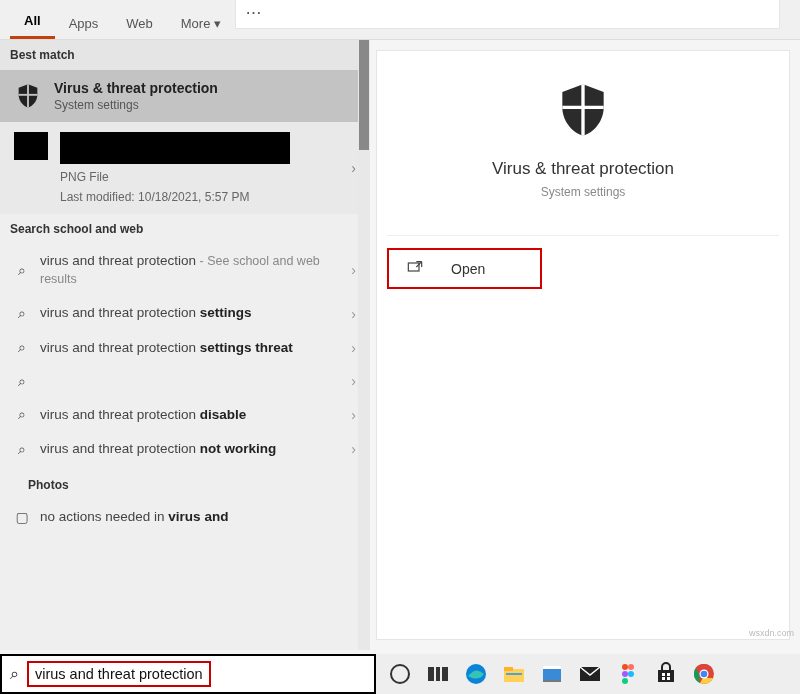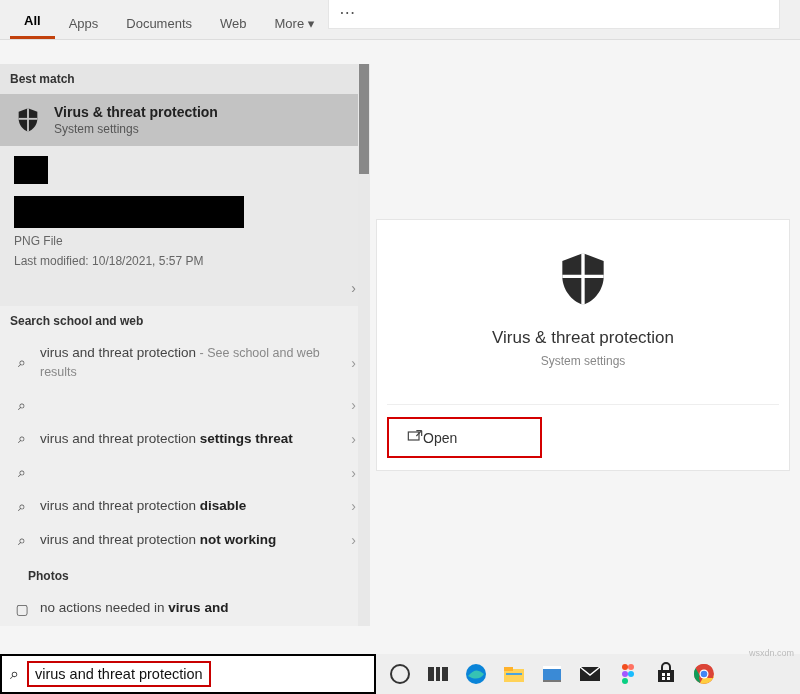--- a/index.html
+++ b/index.html
@@ -4,72 +4,71 @@
 <style>
 * { box-sizing: border-box; margin: 0; padding: 0; font-family: "Segoe UI", Arial, sans-serif; }
 body { background: #f5f5f5; width: 800px; height: 694px; overflow: hidden; position: relative; }
 
 .topbar { height: 40px; background: #f0f0f0; display: flex; align-items: flex-end; padding: 0 10px; border-bottom: 1px solid #ddd; }
 .topbar .tab { padding: 8px 14px; font-size: 13px; color: #555; cursor: pointer; }
 .topbar .tab.active { font-weight: 600; color: #000; border-bottom: 3px solid #c2410c; }
 .topbar .right { margin-left: auto; display: flex; gap: 6px; }
 .topbar .iconbtn { padding: 6px 10px; color: #555; font-size: 16px; }
 
-.main { display: flex; height: 610px; align-items: center; }
+.main { display: flex; height: 610px; }
 .left { width: 370px; background: #efefef; position: relative; overflow: hidden; }
 .scrollbar { position: absolute; right: 0; top: 0; width: 12px; height: 610px; background: #e8e8e8; }
 .scrollbar .thumb { width: 10px; margin: 0 1px; height: 110px; background: #888; border-radius: 0; }
 
 .section-hdr { font-size: 12px; font-weight: 700; padding: 8px 10px; background: #e5e5e5; color: #333; }
 .bestmatch { background: #c3c3c3; padding: 10px 14px; display: flex; align-items: center; gap: 12px; }
 .shield-sm { width: 28px; height: 28px; }
 .bestmatch .title { font-size: 14px; font-weight: 600; color: #222; }
 .bestmatch .sub { font-size: 12px; color: #555; margin-top: 2px; }
 
-.fileitem { display: flex; align-items: flex-start; gap: 12px; padding: 10px 14px; background: #e9e9e9; flex-direction: column; }
+.fileitem { display: flex; align-items: flex-start; gap: 12px; padding: 10px 14px; background: #e9e9e9; }
 .blackthumb { width: 34px; height: 28px; background: #000; flex: none; }
 .redacted { width: 230px; height: 32px; background: #000; }
 .fileitem .meta { font-size: 12px; color: #666; margin-top: 6px; }
 .chev { margin-left: auto; align-self: center; color: #888; font-size: 14px; }
 
 .sugg { display: flex; align-items: center; gap: 10px; padding: 8px 14px; }
 .sugg .si { color: #555; font-size: 14px; width: 16px; text-align: center; }
 .sugg .txt { font-size: 13.5px; color: #444; line-height: 1.35; flex: 1; padding-right: 6px; }
 .sugg .txt b { font-weight: 700; color: #222; }
 .sugg .note { color: #888; font-size: 12.5px; }
 .sugg .chev { color: #999; }
 
 .right { flex: 1; background: #fff; margin: 10px 10px 10px 6px; border: 1px solid #e5e5e5; display: flex; flex-direction: column; align-items: stretch; }
 .right .hero { display: flex; flex-direction: column; align-items: center; padding: 28px 10px 20px 10px; }
 .shield-lg { width: 70px; height: 62px; }
 .right .h1 { font-size: 17px; color: #333; margin-top: 18px; }
 .right .h2 { font-size: 12px; color: #888; margin-top: 6px; }
 .right .divider { border-top: 1px solid #eee; margin: 16px 10px 0 10px; }
-.openbox { margin: 12px 10px; padding: 10px 18px; border: 2.5px solid #d40000; display: flex; align-items: center; gap: 0; width: 155px; }
+.openbox { margin: 12px 10px; padding: 10px 18px; border: 2.5px solid #d40000; display: flex; align-items: center; gap: 28px; width: 155px; }
 .openbox .oi { font-size: 14px; color: #555; }
 .openbox .ol { font-size: 14px; color: #333; }
 
 .photos-sec { padding-top: 4px; }
 .searchbar { position: absolute; left: 0; bottom: 0; width: 376px; height: 40px; background: #fff; border: 2px solid #000; display: flex; align-items: center; padding: 0 8px; gap: 8px; }
 .searchbar .si { color: #222; font-size: 16px; }
 .searchbar .inputwrap { border: 2px solid #c80000; padding: 2px 6px; height: 26px; display: flex; align-items: center; }
 .searchbar .inputwrap span { font-size: 14.5px; color: #111; }
 
 .taskbar { position: absolute; left: 376px; right: 0; bottom: 0; height: 40px; background: #eee; display: flex; align-items: center; padding: 0 12px; gap: 14px; }
 .taskbar svg, .taskbar .tb { width: 24px; height: 24px; display:flex;align-items:center;justify-content:center; }
 
-.watermark { position: absolute; right: 6px; bottom: 36px; font-size: 9px; color: #bbb; }
+.watermark { position: absolute; right: 6px; bottom: 56px; font-size: 9px; color: #bbb; }
 </style>
 </head>
 <body>
 
 <div class="topbar">
   <div class="tab active">All</div>
   <div class="tab">Apps</div>
-  <div class="tab">Documents</div>
   <div class="tab">Web</div>
   <div class="tab"><span>More</span> <span>▾</span></div>
   <div class="right">
 
     <div class="iconbtn">⋯</div>
   </div>
 </div>
 
 <div class="main">
 
@@ -100,20 +99,21 @@
 
     <div class="section-hdr" style="background:transparent;">Search school and web</div>
 
     <div class="sugg">
       <div class="si">⌕</div>
       <div class="txt"><span>virus and threat protection</span><b></b><span class="note"> - See school and web results</span></div>
       <div class="chev">›</div>
     </div>
     <div class="sugg">
       <div class="si">⌕</div>
+      <div class="txt"><span>virus and threat protection </span><b>settings</b></div>
       <div class="chev">›</div>
     </div>
     <div class="sugg">
       <div class="si">⌕</div>
       <div class="txt"><span>virus and threat protection </span><b>settings threat</b></div>
       <div class="chev">›</div>
     </div>
     <div class="sugg">
       <div class="si">⌕</div>
       <div class="chev">›</div>

